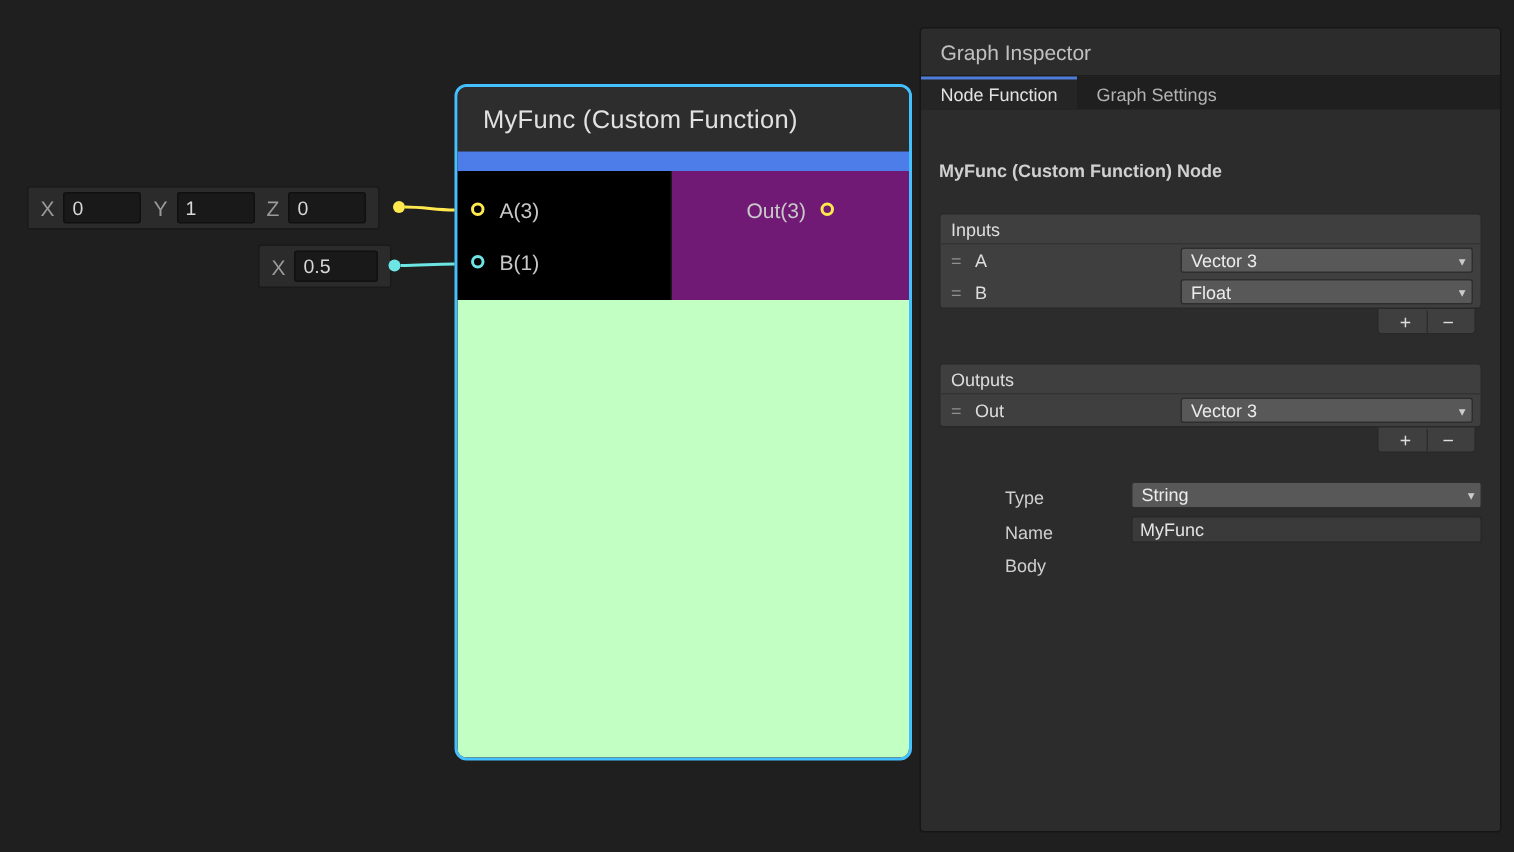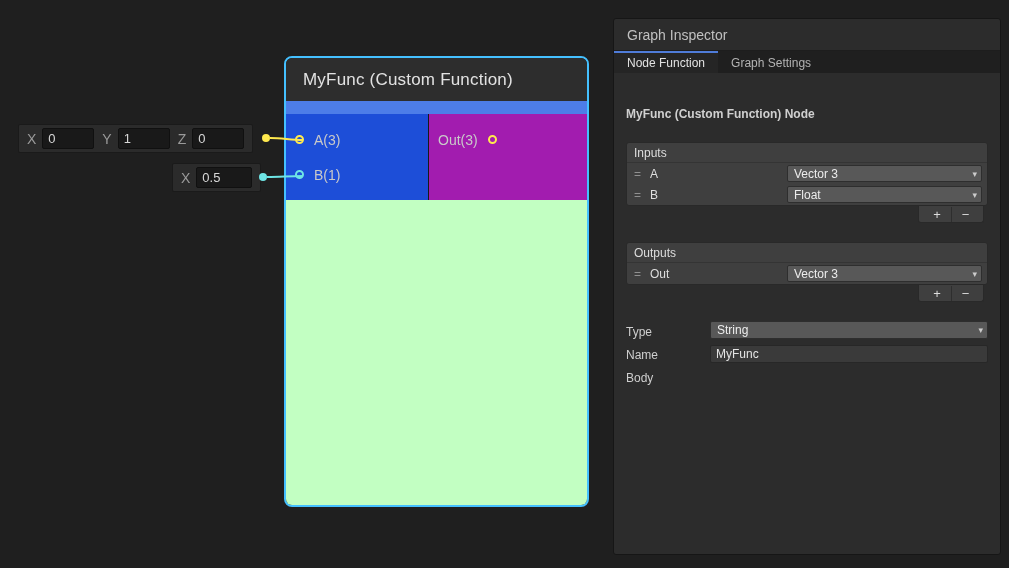--- a/index.html
+++ b/index.html
@@ -29,39 +29,39 @@
   .widget-v3 { left:18px; top:124px; }
   .widget-f  { left:172px; top:163px; }
   .widget-f .pi-field { width:56px; }
 
   .conn-dot { position:absolute; width:8px; height:8px; border-radius:50%; }
   .dot-yellow { background:#ffe94e; left:262px; top:134px; }
   .dot-cyan   { background:#6ee5e5; left:259px; top:173px; }
 
   
   .node {
-    position:absolute; left:284px; top:56px; width:305px; height:451px;
+    position:absolute; left:303px; top:56px; width:305px; height:451px;
     border:2px solid #44c0ff; border-radius:8px;
     background:#232323; overflow:hidden;
     display:flex; flex-direction:column;
   }
   .node-header {
     height:43px; background:#2d2d2d; flex:none;
     display:flex; align-items:center; padding-left:17px;
     color:#e2e2e2; font-size:17px; letter-spacing:.2px;
   }
   .node-bar { height:13px; flex:none; background:#4d7de8; }
   .node-ports { height:86px; flex:none; display:flex; }
   .ports-left {
-    width:143px; background:#1d4ed8; border-right:1px solid #191919;
+    width:143px; background:#000000; border-right:1px solid #191919;
     padding-top:8px;
   }
   .ports-right {
-    flex:1; background:#a21caf; padding-top:8px;
-    display:flex; flex-direction:column; align-items:flex-start;
+    flex:1; background:#701a75; padding-top:8px;
+    display:flex; flex-direction:column; align-items:center;
   }
   .port-row { height:35px; display:flex; align-items:center; gap:10px; padding:0 9px; }
   .port-ring {
     width:9px; height:9px; border-radius:50%;
     border:2px solid #fff; background:transparent; flex:none;
   }
   .ring-yellow { border-color:#ffe94e; }
   .ring-cyan   { border-color:#6ee5e5; }
   .port-label { color:#c9c9c9; font-size:14px; }
   .node-preview { flex:1; background:#c2ffc2; }
@@ -115,21 +115,21 @@
   .list-footer { display:flex; justify-content:flex-end; padding-right:4px; }
   .footer-box {
     width:66px; height:17px;
     background:#3f3f3f; border:1px solid #292929; border-top:none;
     border-radius:0 0 3px 3px;
     display:flex; align-items:center; justify-content:center;
   }
   .fbtn { width:28px; text-align:center; color:#dddddd; font-size:13px; line-height:15px; }
   .fbtn + .fbtn { border-left:1px solid #2e2e2e; }
 
-  .prop-row { display:flex; align-items:center; margin-bottom:5px; }
+  .prop-row { display:flex; align-items:flex-end; margin-bottom:5px;margin-left:44px; }
   .prop-row.first { margin-top:19px; }
   .prop-label { width:84px; flex:none; font-size:12px; color:#cfcfcf; padding-top:3px; }
   .prop-field { flex:1; }
   .dropdown.wide { flex:1; height:18px; }
   .textfield {
     width:100%; height:18px;
     background:#3a3a3a; border:1px solid #272727; border-radius:2px;
     color:#e4e4e4; font-size:12px; padding:0 5px;
     font-family:"Liberation Sans", sans-serif;
   }

